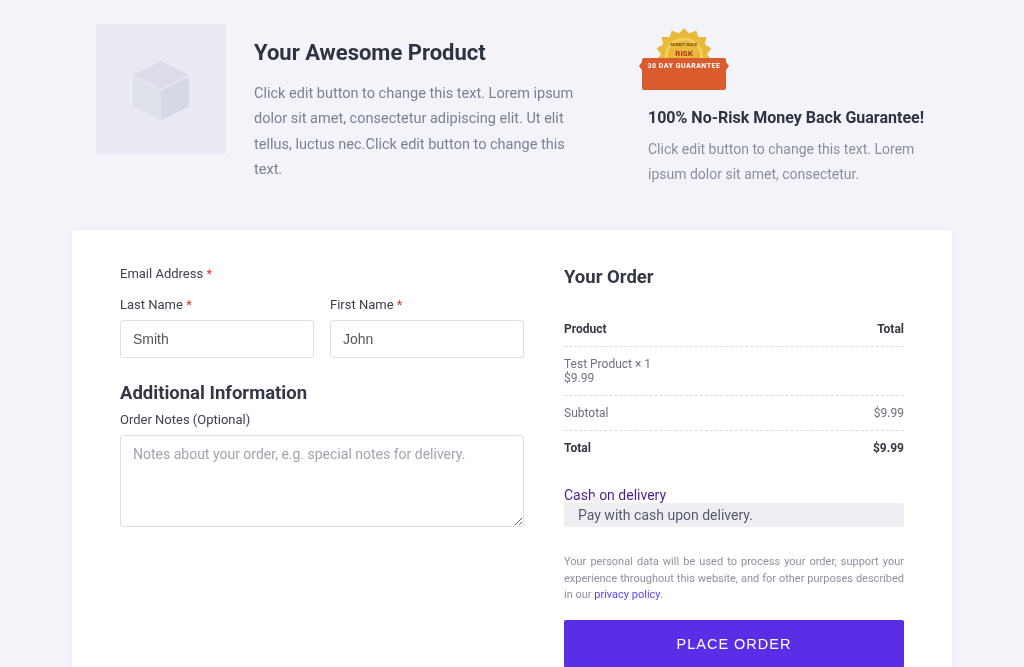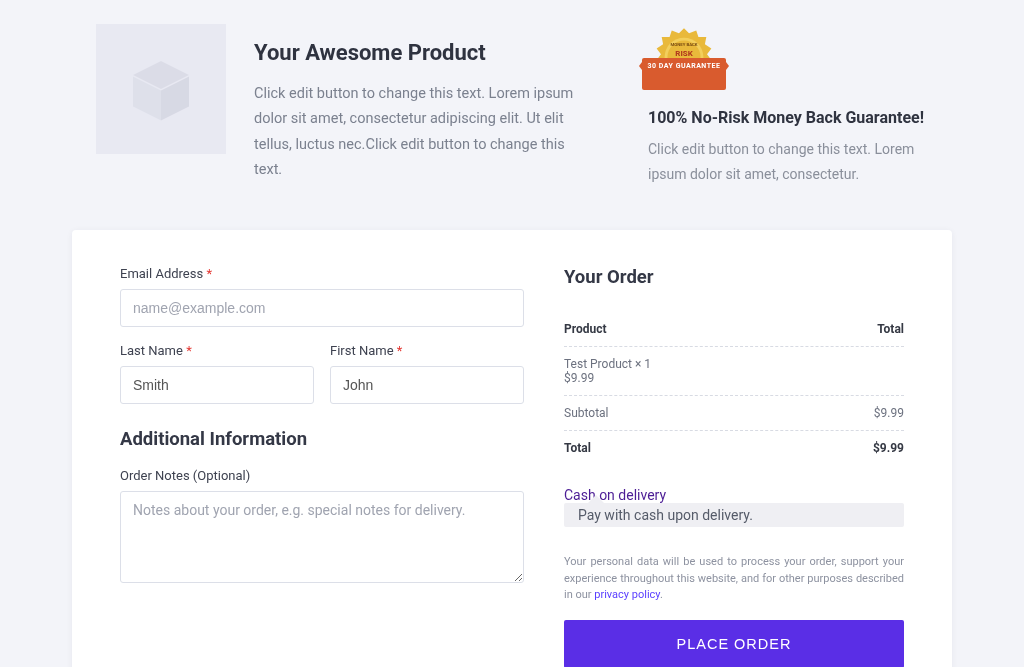--- a/index.html
+++ b/index.html
@@ -55,21 +55,21 @@
     margin: 44px 72px 0 72px;
     border-radius: 4px;
     box-shadow: 0 1px 6px rgba(40,40,60,0.06);
     display: flex;
     padding: 36px 48px 48px 48px;
     gap: 40px;
   }
   .col-left { flex: 1; }
   .col-right { width: 340px; flex: 0 0 340px; }
   h3 { font-size: 18.5px; font-weight: 700; color: #343846; margin-bottom: 24px; }
-  h3.sub { margin-top: 24px; margin-bottom: 18px; }
+  h3.sub { margin-top: 24px; margin-bottom: 8px; }
   .field-label { font-size: 13px; color: #3e4250; margin-bottom: 8px; display:block; }
   .req { color: #e3342f; }
   .input {
     width: 100%; border: 1px solid #dcdfe8; border-radius: 3px;
     padding: 10px 12px; font-size: 14px; color: #555; background:#fff;
   }
   .input::placeholder { color: #a0a4b0; }
   .row2 { display:flex; gap: 16px; margin-top: 16px; }
   .row2 > div { flex:1; }
   textarea.input { height: 92px; resize: both; font-family: inherit; }
@@ -143,21 +143,20 @@
       <div class="guarantee-text">Click edit button to change this text. Lorem ipsum dolor sit amet, consectetur.</div>
     </div>
   </div>
 
   <div class="card">
     <div class="col-left">
 
       <label class="field-label">
         <span>Email Address</span> <span class="req">*</span>
       </label>
-      <input class="input" type="email" placeholder="name@example.com" style="">
 
       <div class="row2">
         <div>
           <label class="field-label">
             <span>Last Name</span> <span class="req">*</span>
           </label>
           <input class="input" type="text" value="Smith" style="">
         </div>
         <div>
           <label class="field-label">

